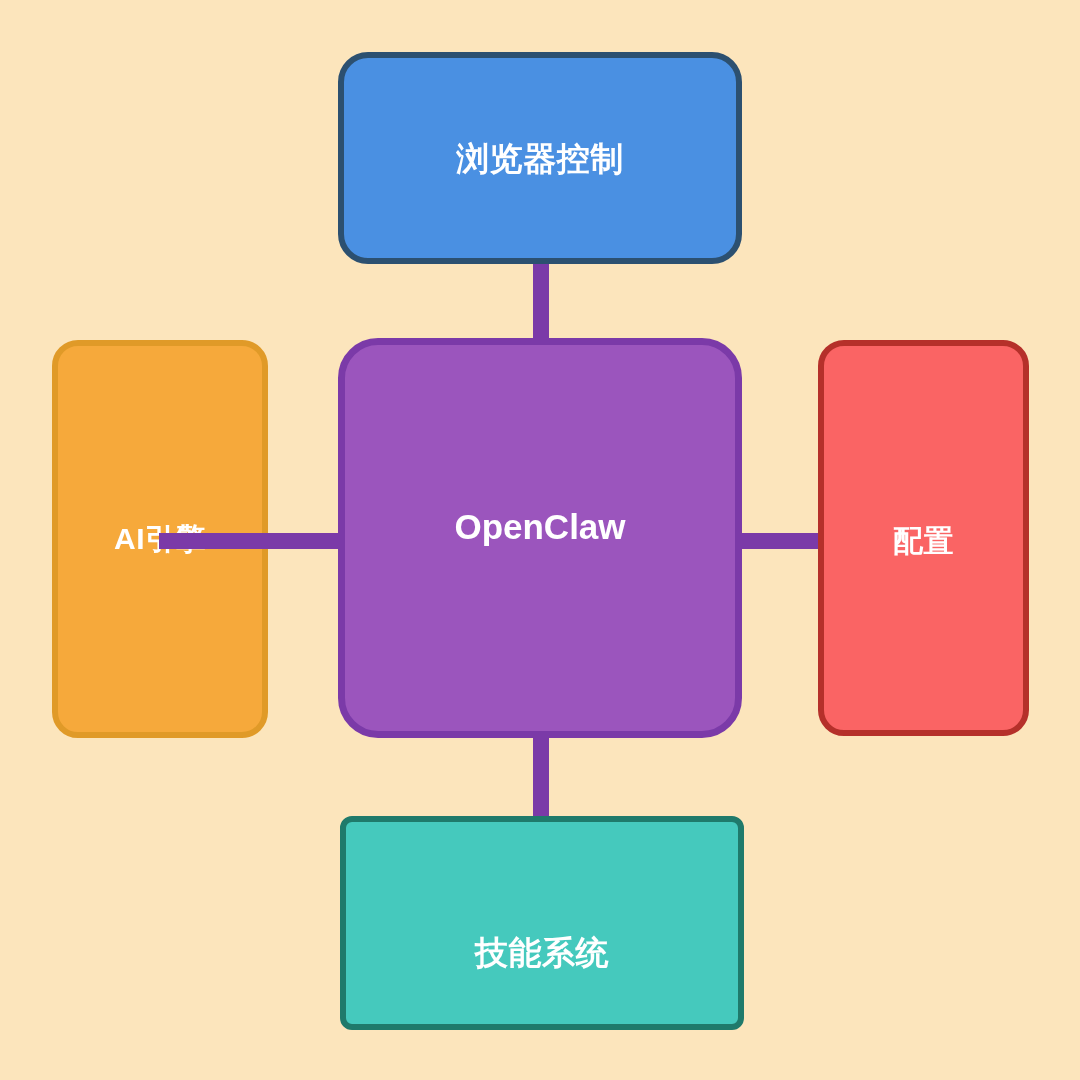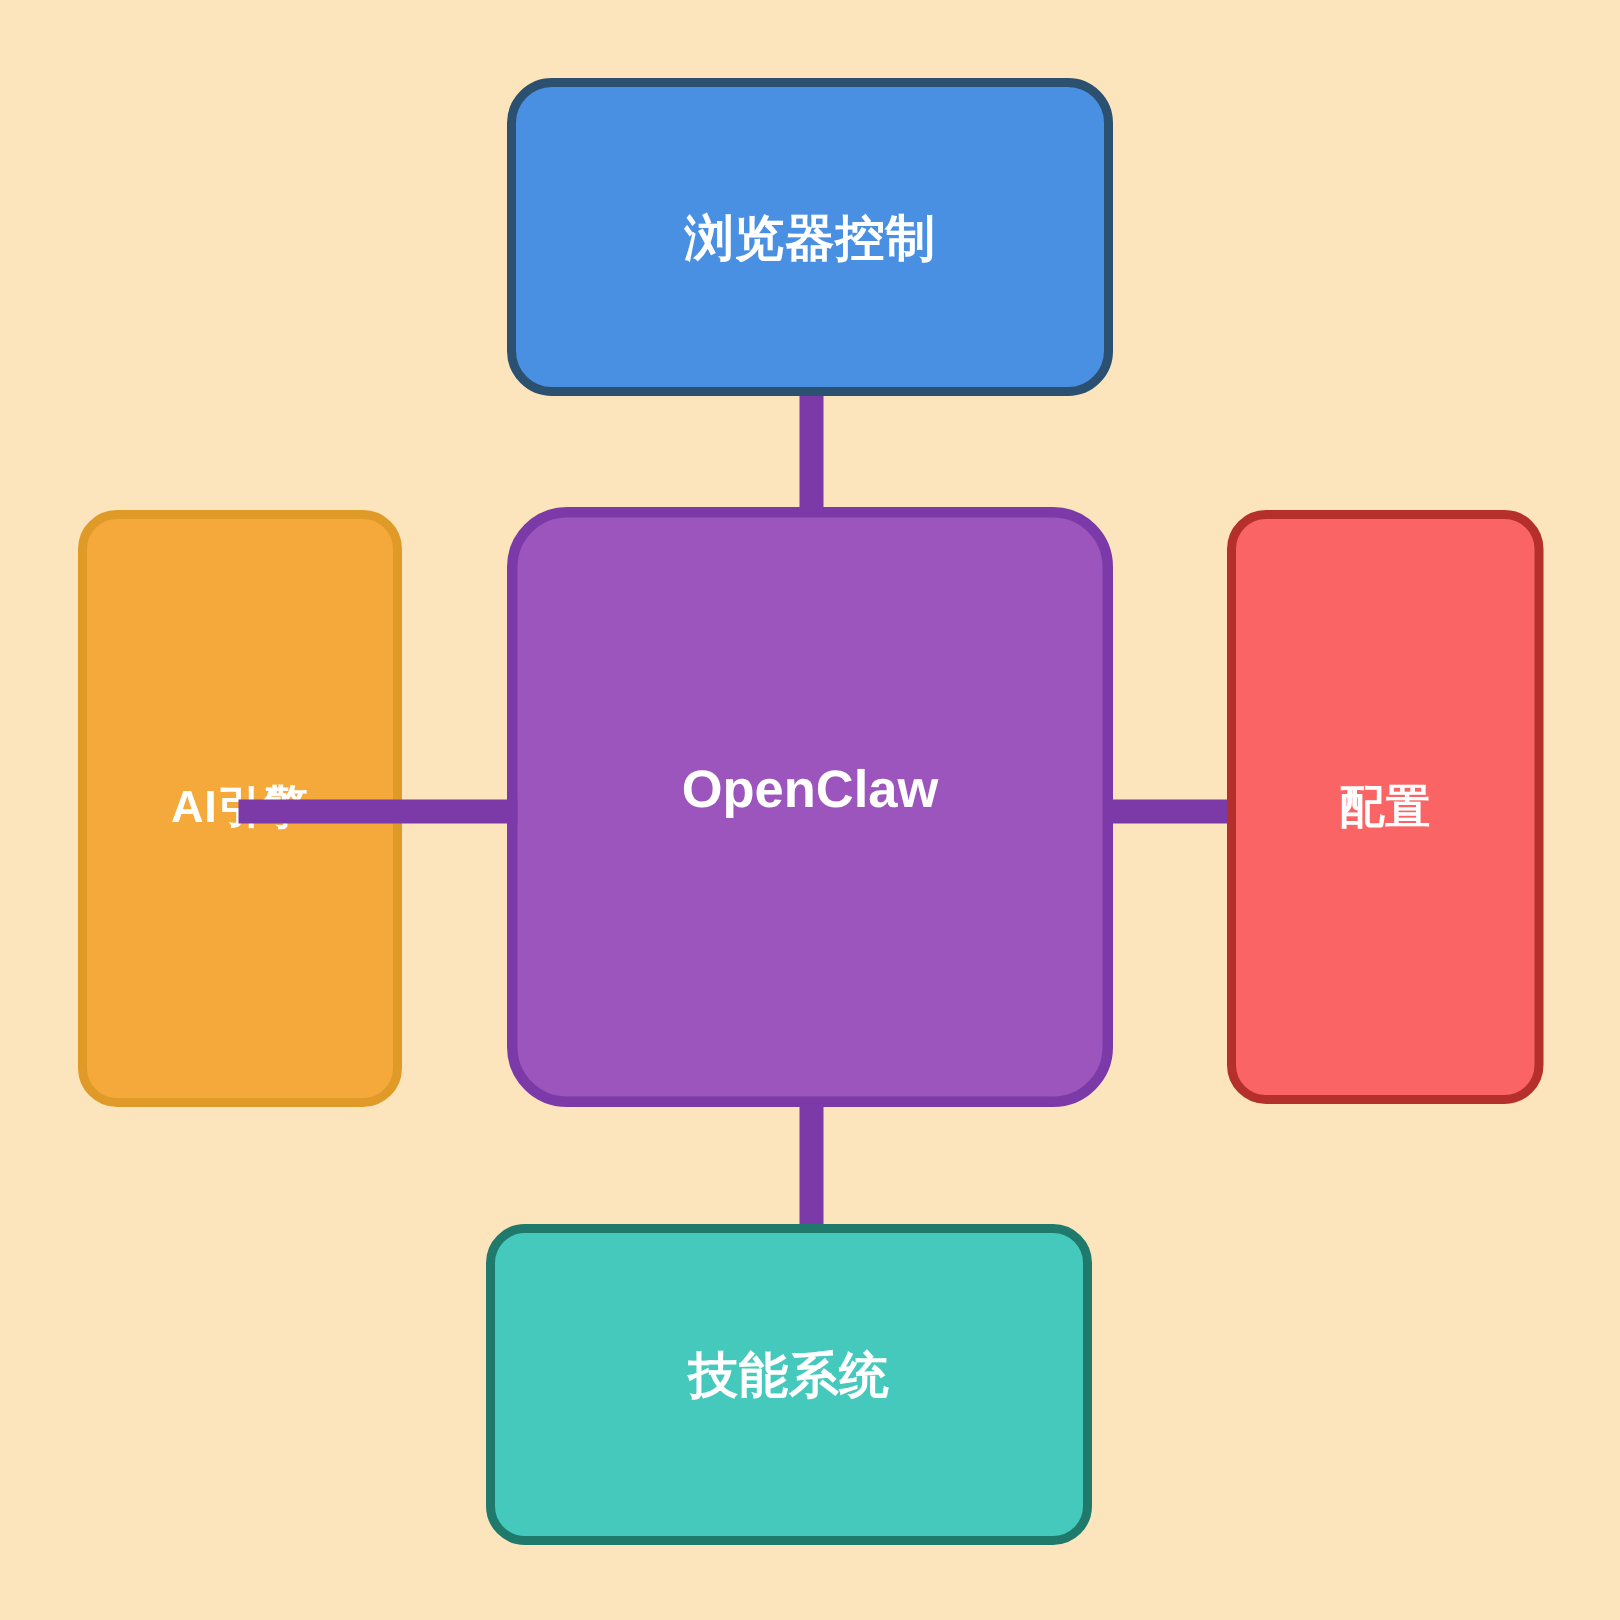--- a/index.html
+++ b/index.html
@@ -93,27 +93,27 @@
     background: #fa6464;
     border: 6px solid #b5302a;
     border-radius: 26px;
     align-items: flex-start;
     padding-top: 178px;
   }
   #node-config .label { font-size: 30px; }
 
   
   #node-skills {
-    left: 324px;  top: 816px;
+    left: 340px;  top: 816px;
     width: 404px; height: 214px;
     background: #45c9bd;
     border: 6px solid #1f7a6b;
-    border-radius: 26px;
+    border-radius: 12px;
     align-items: flex-start;
-    padding-top: 76px;
+    padding-top: 112px;
   }
   #node-skills .label { font-size: 33px; }
 
   
   #link-core-browser { left: 533px; top: 258px;  width: 16px; height: 86px; }
   #link-core-skills  { left: 533px; top: 732px;  width: 16px; height: 88px; }
   #link-core-ai      { left: 159px; top: 533px;  width: 186px; height: 16px; }
   #link-core-config  { left: 735px; top: 533px;  width: 85px;  height: 16px; }
 </style>
 </head>
@@ -131,21 +131,21 @@
   </div>
 
   <div class="node" id="node-ai" style="background: rgb(246, 169, 59); border-color: rgb(224, 154, 40); color: rgb(255, 255, 255);">
     <span class="label">AI引擎</span>
   </div>
 
   <div class="node" id="node-core" style="background: rgb(155, 85, 189); border-color: rgb(123, 58, 168); color: rgb(255, 255, 255);">
     <span class="label">OpenClaw</span>
   </div>
 
-  <div class="node" id="node-config" style="background: rgb(250, 100, 100); border-color: rgb(181, 48, 42); color: rgb(255, 255, 255); font-family: Liberation Mono, monospace;">
+  <div class="node" id="node-config" style="background: rgb(250, 100, 100); border-color: rgb(181, 48, 42); color: rgb(255, 255, 255);">
     <span class="label">配置</span>
   </div>
 
   <div class="node" id="node-skills" style="background: rgb(69, 201, 189); border-color: rgb(31, 122, 107); color: rgb(255, 255, 255);">
     <span class="label">技能系统</span>
   </div>
 
 </div>
 
 </body></html>

